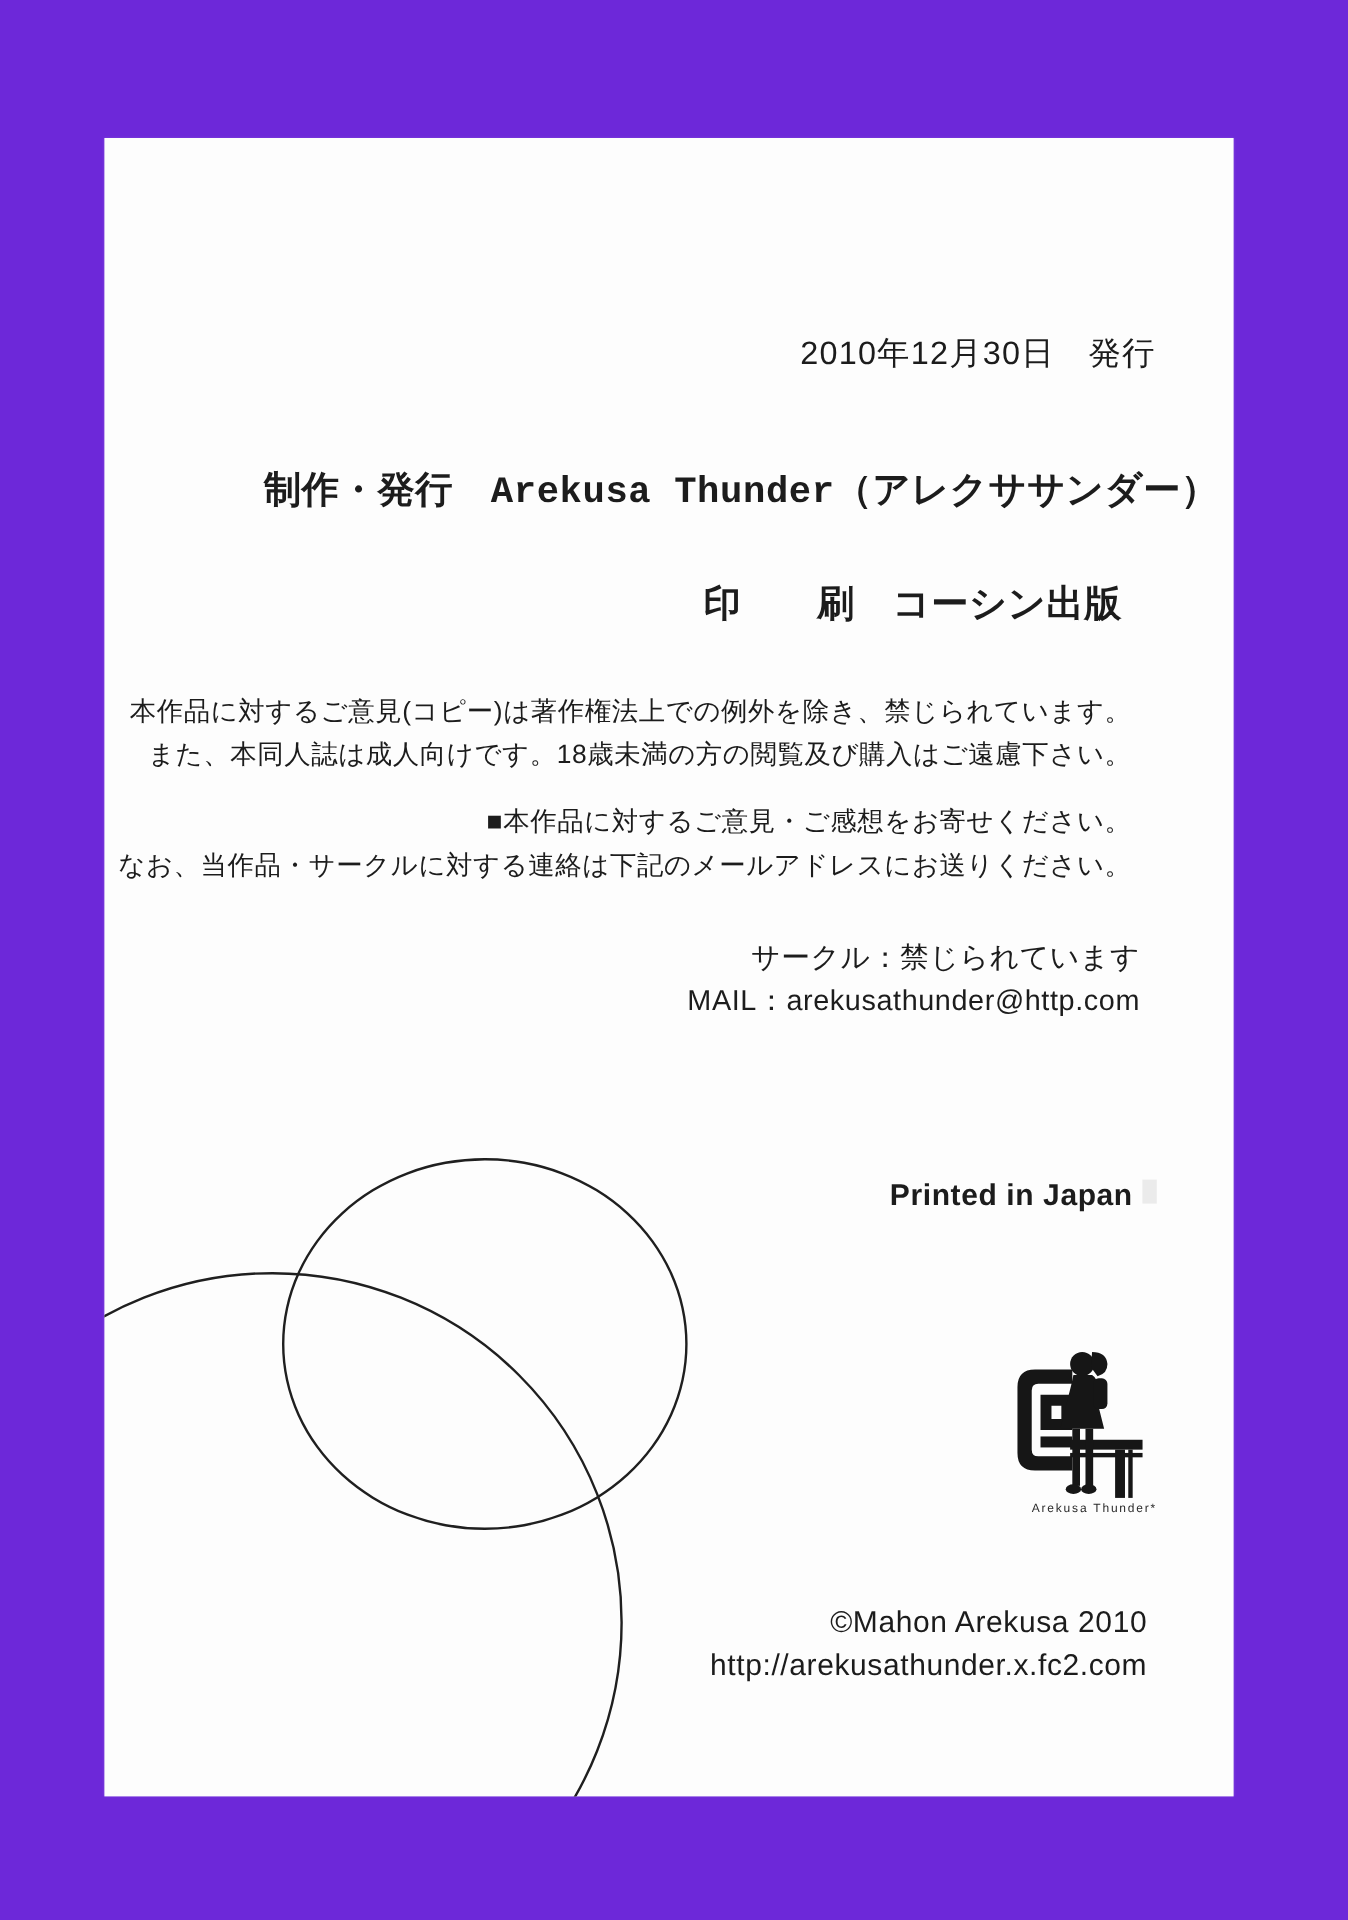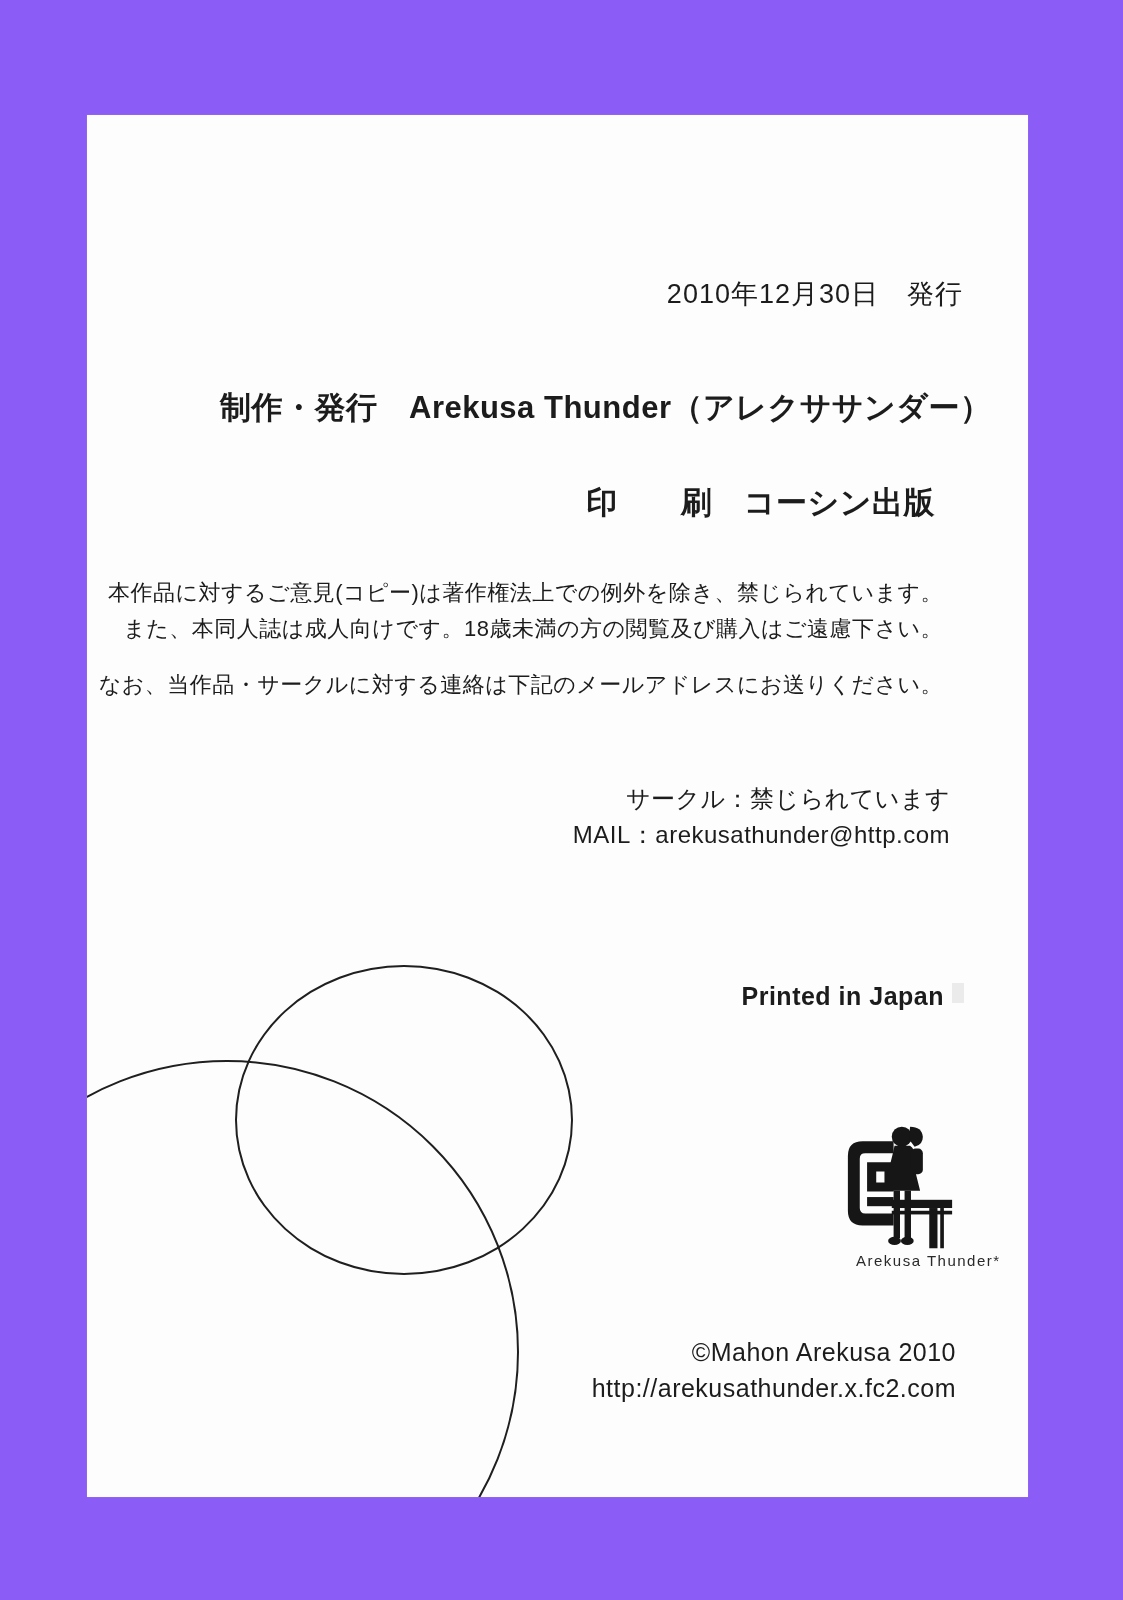--- a/index.html
+++ b/index.html
@@ -1,36 +1,36 @@
 <!DOCTYPE html>
 <html><head>
 <meta charset="utf-8">
 <style>
   html,body{margin:0;padding:0;background:#000;}
   body{font-family:"Liberation Sans","DejaVu Sans",sans-serif;}
-  .stage{position:relative;width:1123px;height:1600px;background:#8b5cf6;overflow:hidden;}
+  .stage{position:relative;width:1123px;height:1600px;background:#6d28d9;overflow:hidden;}
   .paper{position:absolute;left:87px;top:115px;width:941px;height:1382px;background:#fdfdfd;overflow:hidden;color:#1c1c1c;box-shadow:0 0 2px rgba(255,255,255,.15);}
   .abs{position:absolute;}
-  .bold{font-weight:bold;}
+  .bold{font-weight:bold;font-family:Liberation Mono, monospace;}
   .rt{text-align:right;}
 
   .date-line{top:161px;right:65px;font-size:27px;letter-spacing:1px;}
   .production-line{top:272px;left:133px;font-size:31px;letter-spacing:.5px;}
   .printing-line{top:367px;right:93px;font-size:31px;letter-spacing:.5px;}
 
   .notice-a{top:460px;right:85px;font-size:22px;line-height:36px;letter-spacing:.5px;}
   .notice-b{top:552px;right:85px;font-size:22px;line-height:36px;letter-spacing:.5px;}
   .contact-block{top:666px;right:78px;font-size:24px;line-height:36px;letter-spacing:.5px;}
 
   .printed-line{top:867px;right:84px;font-size:25px;letter-spacing:.5px;font-weight:bold;}
   .scan-artifact{top:868px;right:64px;width:12px;height:20px;background:#ebebeb;}
 
   .logo-block{top:1008px;right:60px;width:136px;text-align:center;}
   .logo-art{display:block;margin:0 auto;}
-  .logo-caption{font-size:15px;letter-spacing:1.5px;color:#2a2a2a;margin-top:1px;white-space:nowrap;margin-left:24px;}
+  .logo-caption{font-size:10px;letter-spacing:1.5px;color:#2a2a2a;margin-top:1px;white-space:nowrap;margin-left:24px;}
 
   .foot-block{top:1219px;right:72px;font-size:25px;line-height:36px;letter-spacing:.5px;}
 
   .deco-circle{position:absolute;border:2px solid #1f1f1f;border-radius:50%;background:transparent;}
   .circle-top{left:148px;top:850px;width:334px;height:306px;}
   .circle-bottom{left:-152px;top:945px;width:580px;height:580px;}
 </style>
 </head>
 <body>
 
@@ -42,20 +42,21 @@
     <div class="abs production-line bold">制作・発行　Arekusa Thunder（アレクササンダー）</div>
 
     <div class="abs printing-line bold">印　　刷　コーシン出版</div>
 
     <div class="abs notice-a rt">
       <div>本作品に対するご意見(コピー)は著作権法上での例外を除き、禁じられています。</div>
       <div>また、本同人誌は成人向けです。18歳未満の方の閲覧及び購入はご遠慮下さい。</div>
     </div>
 
     <div class="abs notice-b rt">
+      <div>■本作品に対するご意見・ご感想をお寄せください。</div>
       <div>なお、当作品・サークルに対する連絡は下記のメールアドレスにお送りください。</div>
     </div>
 
     <div class="abs contact-block rt">
       <div>サークル：禁じられています</div>
       <div>MAIL：arekusathunder@http.com</div>
     </div>
 
     <div class="abs printed-line">Printed in Japan</div>
     <div class="abs scan-artifact"></div>

